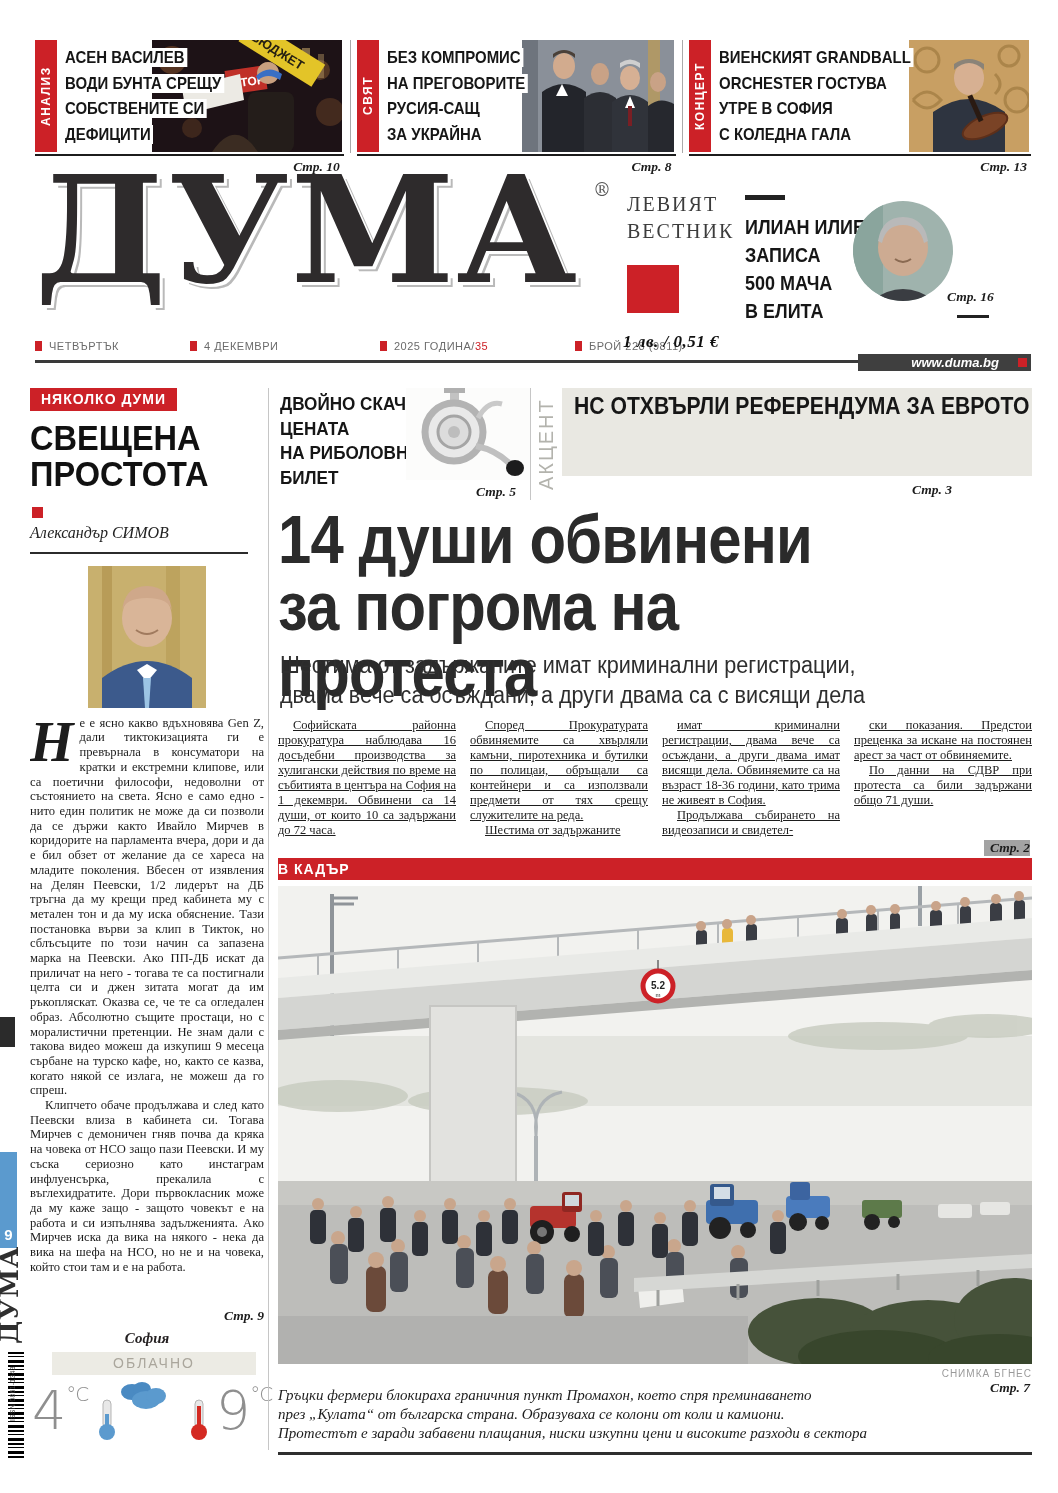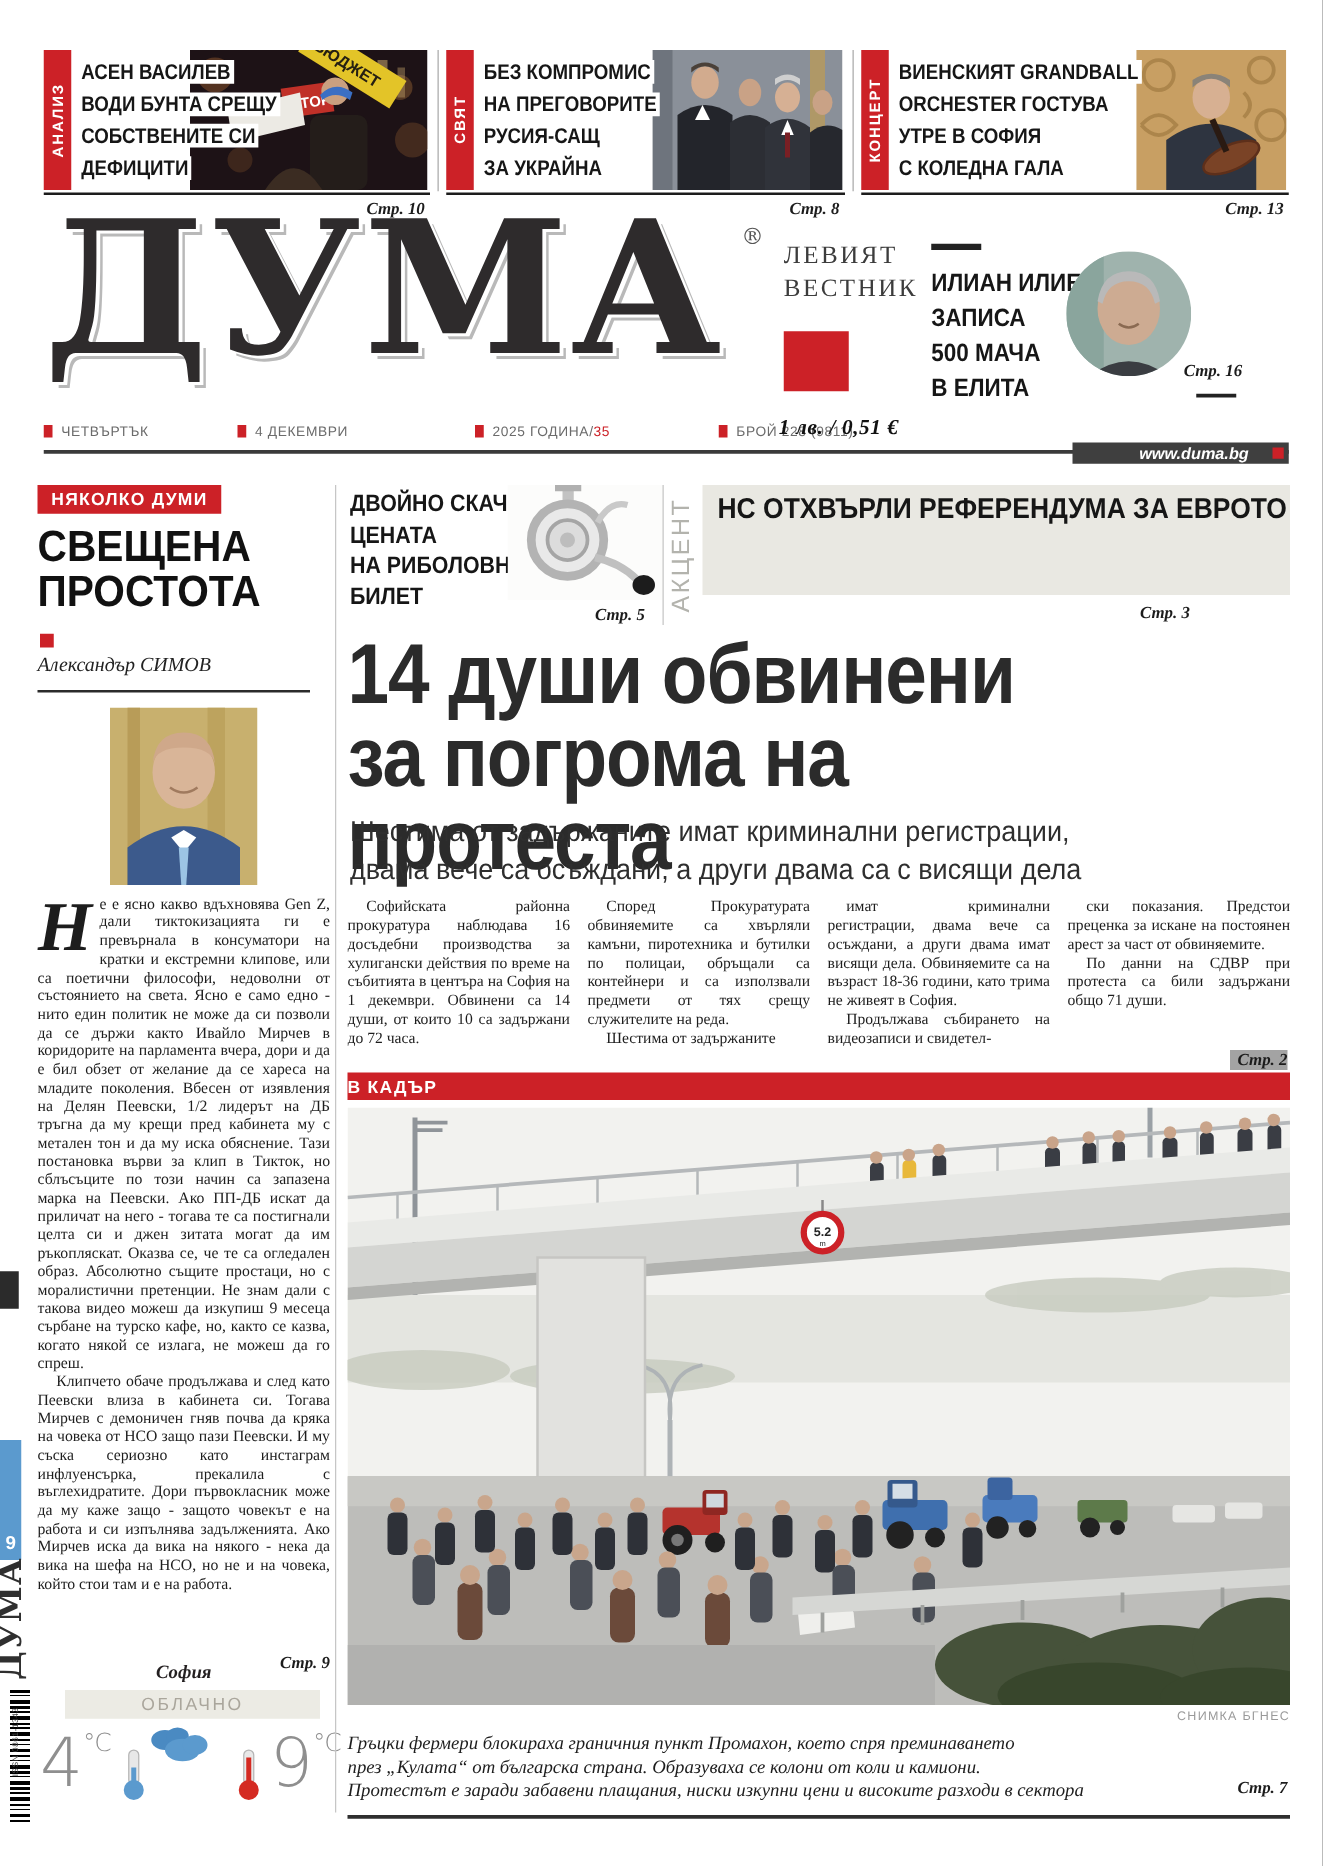--- a/index.html
+++ b/index.html
@@ -74,21 +74,21 @@
   .left-title { margin-top:9px; font:bold 35px/1.04 "Liberation Sans",sans-serif; color:#111;
                 white-space:pre-line; transform:scaleX(.93); transform-origin:left top; }
   .left-redsq { width:11px; height:11px; background:#cc2127; margin:14px 0 6px 2px; }
   .author { font:italic 16px "Liberation Serif",serif; color:#222; }
   .left-rule { border-top:2px solid #2b2b2b; margin-top:10px; width:218px; }
   .portrait { display:block; margin:12px auto 0; }
   .editorial { margin-top:8px; font:12.6px/14.7px "Liberation Serif",serif; text-align:justify;
                height:588px; overflow:hidden; color:#1d1d1d; }
   .dropcap { float:left; font:italic bold 56px/44px "Liberation Serif",serif; padding:4px 6px 0 0; color:#1d1d1d; }
   .editorial p.ind { text-indent:15px; }
-  .left-ref { text-align:right; margin-top:18px; }
+  .left-ref { text-align:right; margin-top:4px; }
   .w-city { position:absolute; left:30px; top:1330px; width:234px; text-align:center;
             font:bold italic 15px "Liberation Serif",serif; }
   .w-cond { position:absolute; left:52px; top:1352px; width:204px; height:23px; background:#ecebe4;
             color:#aaa69c; font:14px "Liberation Sans",sans-serif; letter-spacing:2px;
             text-align:center; line-height:23px; }
   .w-temp { position:absolute; font-family:"DejaVu Sans",sans-serif; font-weight:200; color:#8f8f8f; }
   .w-low  { left:32px; top:1382px; } .w-high { left:216px; top:1382px; }
   .w-num { font-size:54px; line-height:1; }
   .w-unit { font-size:20px; vertical-align:28px; letter-spacing:-1px; }
   .w-icon { position:absolute; }
@@ -114,32 +114,32 @@
   .accent-sum { margin-top:3px; font:italic 15px/1.27 "Liberation Serif",serif; text-align:justify;
                 text-indent:26px; color:#222; }
   .accent-ref { position:absolute; left:634px; top:94px; }
   .lead-h1 { position:absolute; left:0; top:118px; font:bold 68px/0.98 "Liberation Sans",sans-serif;
              color:#2b2b2b; letter-spacing:-1px; white-space:pre-line;
              transform:scaleX(.88); transform-origin:left top; }
   .lead-sub { position:absolute; left:2px; top:262px; font:23px/1.32 "Liberation Sans",sans-serif;
               color:#2e2e2e; white-space:pre-line; transform:scaleX(.94); transform-origin:left top; }
   .lead-cols { position:absolute; left:0; top:330px; width:754px; height:138px; overflow:hidden;
                display:flex; gap:14px; font:12.5px/15px "Liberation Serif",serif; text-align:justify; color:#1d1d1d; }
-  .lead-cols .col { flex:1; position:relative; }
+  .lead-cols .col { flex:1; position:relative;text-decoration:underline; }
   .lead-cols p { text-indent:15px; }
   .col-ref { position:absolute; right:2px; bottom:0; background:#a3a3a3; padding-left:6px; }
   .vkadar { position:absolute; left:0; top:470px; width:754px; height:22px; background:#cc2127;
             color:#fff; font:bold 14px "Liberation Sans",sans-serif; letter-spacing:1px;
             line-height:22px; }
   .big-photo { position:absolute; left:0; top:498px; width:754px; height:478px; }
   .credit { position:absolute; right:0; top:980px; font:10px "Liberation Sans",sans-serif;
             color:#9a9a9a; letter-spacing:1px; }
   .caption { position:absolute; left:0; top:998px; width:700px;
              font:italic 15px/1.27 "Liberation Serif",serif; color:#1d1d1d; white-space:pre-line; }
-  .caption-ref { position:absolute; right:2px; top:1034px; }
+  .caption-ref { position:absolute; right:2px; top:992px; }
   .bottom-rule { position:absolute; left:0; top:1064px; width:754px; border-top:3px solid #2f2f2f; }
 </style>
 </head>
 <body>
 
 <div class="page">
 
   <div class="edge-black"></div>
   <div class="edge-blue">
     <span>9</span>

